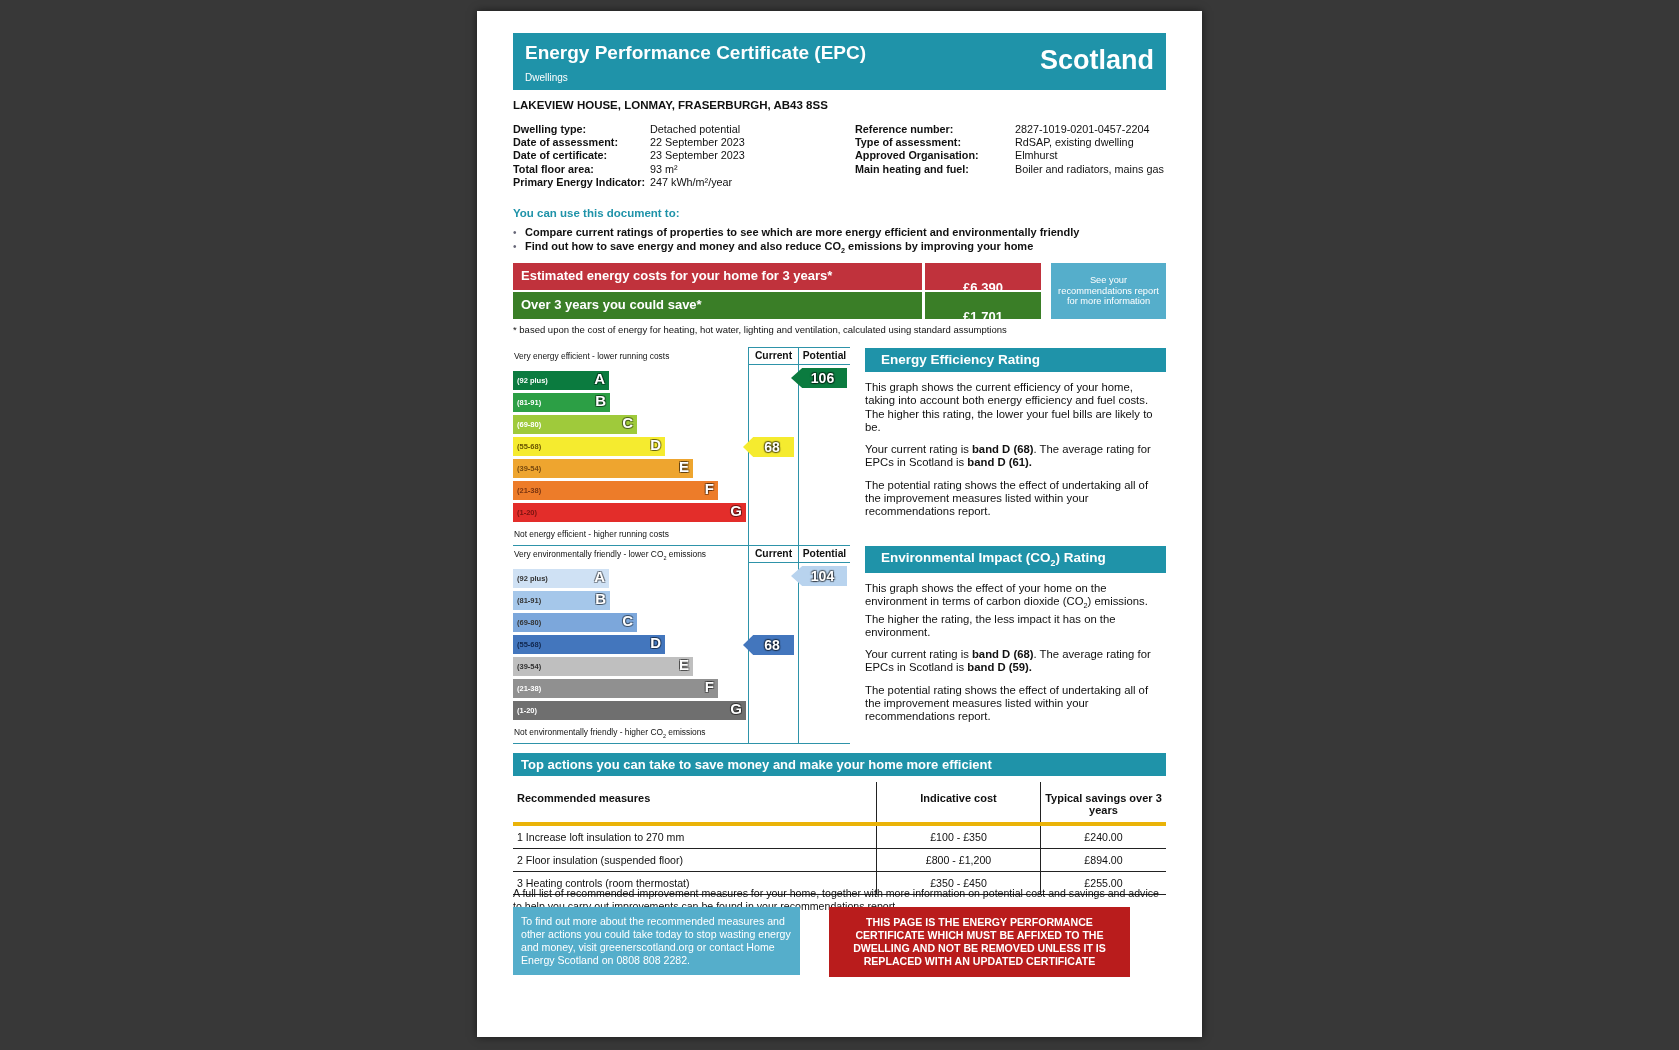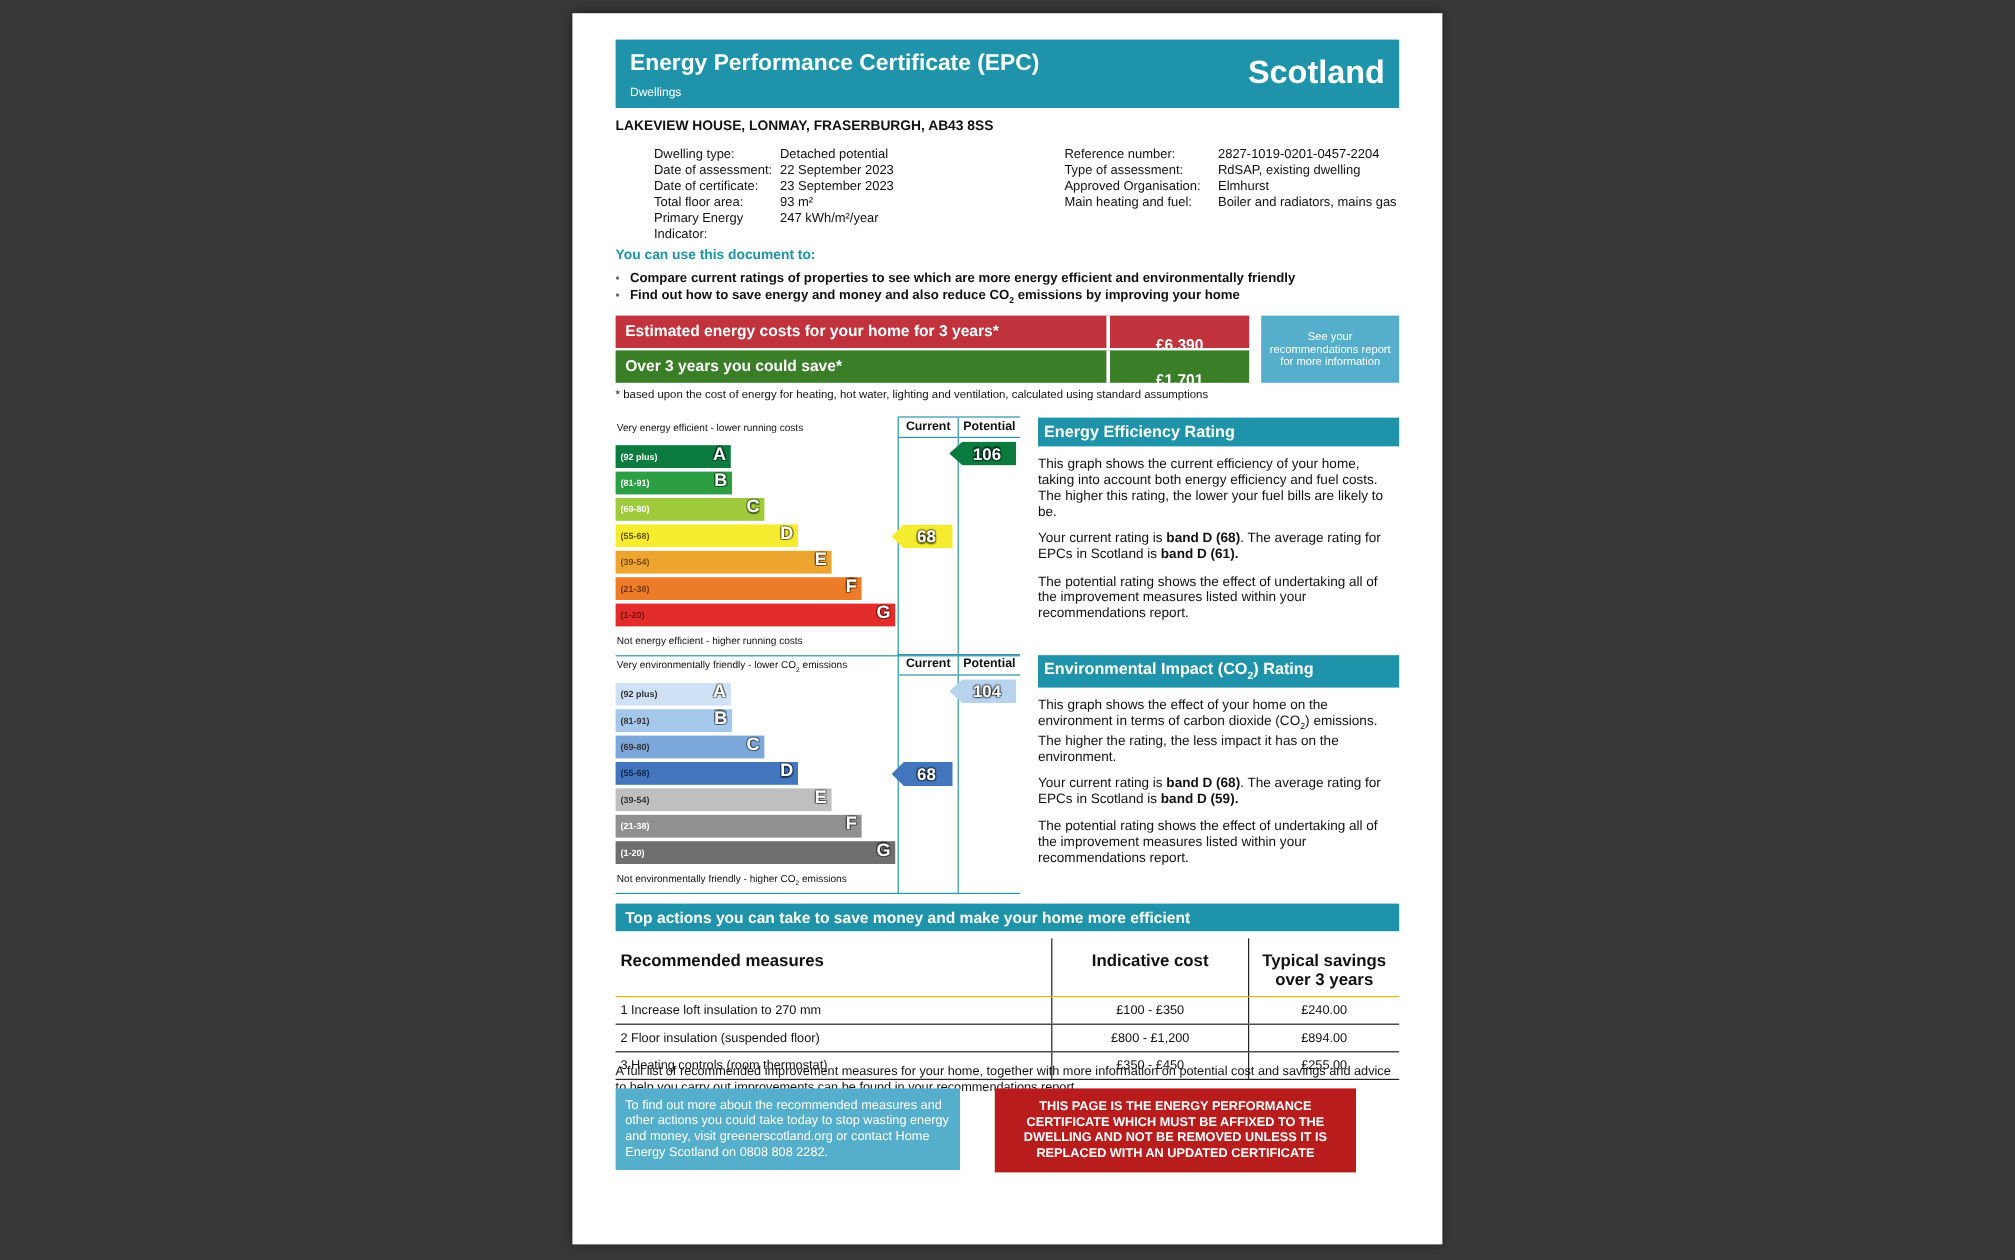--- a/index.html
+++ b/index.html
@@ -16,21 +16,21 @@
   .hdr-sub { position:absolute; left:12px; bottom:7px; font-size:10px; }
   .hdr-region { position:absolute; right:12px; top:12px; font-size:27px; font-weight:bold; }
 
   .address { left:36px; top:88px; font-size:11.5px; font-weight:bold; }
 
   
   .details { left:36px; top:112px; width:653px; font-size:10.8px; line-height:13.2px; }
   .dgrid { position:absolute; top:0; display:grid; }
   .dgrid.left  { left:0; grid-template-columns:137px 210px; }
   .dgrid.right { left:342px; grid-template-columns:160px 151px; }
-  .dlabel { font-weight:normal;margin-left:32px; }
+  .dlabel { font-weight:bold; }
 
   .usage-h { left:36px; top:196px; font-size:11.5px; font-weight:bold; }
   .bullets { left:36px; top:215px; width:653px; font-size:11px; font-weight:bold; line-height:13.5px; }
   .bullet { display:flex; }
   .bullet .dot { width:12px; color:#667; font-weight:normal; font-size:10px; }
   sub { font-size:.65em; }
 
   
   .costs { left:36px; top:252px; width:653px; height:56px; }
   .cost-row { position:absolute; left:0; width:528px; height:27px; display:flex; color:#fff; font-weight:bold; font-size:13px; }
@@ -60,31 +60,31 @@
   .rate-head { border-top:1px solid #2e93a9; border-bottom:1px solid #2e93a9;
                font-weight:bold; font-size:10.3px; text-align:center; padding:2px 0 3px; }
   .arrow { position:absolute; height:20px; display:flex; align-items:center; justify-content:center;
            color:#fff; font-weight:bold; font-size:14px; padding-left:7px;
            clip-path:polygon(0 50%,20% 0,100% 0,100% 100%,20% 100%);
            text-shadow:1px 1px 1px rgba(0,0,0,.45),-1px -1px 1px rgba(0,0,0,.45),1px -1px 1px rgba(0,0,0,.45),-1px 1px 1px rgba(0,0,0,.45); }
   .cur-arrow { left:-6px; right:4px; top:90px; }
   .pot-arrow { left:-8px; right:3px; top:21px; }
 
   .desc { position:absolute; left:352px; top:1px; width:301px; }
-  .sect-title { color:#fff; font-size:13.5px; font-weight:bold; padding:4px 5px 5px; }
+  .sect-title { color:#fff; font-size:13.5px; font-weight:bold; padding:4px 16px 5px; }
   .desc p { font-size:11.3px; line-height:13.3px; margin-top:9px; }
 
   
   .ta-bar { left:36px; top:742px; width:653px; height:23px; color:#fff; font-size:13px; font-weight:bold;
             padding:4px 0 0 8px; }
   .ta-table { left:36px; top:771px; width:653px; font-size:10.6px; }
   .ta-row { display:grid; grid-template-columns:363px 164px 126px; }
   .ta-row > div { padding:5px 4px; }
   .ta-row .c2, .ta-row .c3 { border-left:1px solid #222; text-align:center; }
-  .ta-head { font-weight:bold; font-size:14px; border-bottom:1px solid #eab308; }
+  .ta-head { font-weight:bold; font-size:11px; border-bottom:4px solid #eab308; }
   .ta-head > div { padding-top:10px; padding-bottom:6px; }
   .ta-head .c1 { text-align:left; }
   .ta-data { border-bottom:1px solid #222; }
   .ta-note { left:36px; top:876px; width:653px; font-size:10.6px; line-height:13px; }
 
   
   .fbox { top:896px; color:#fff; font-size:10.6px; line-height:13px; }
   .fbox.l { left:36px; width:287px; padding:8px 8px; }
   .fbox.r { left:352px; width:301px; font-weight:bold; text-align:center; padding:9px 12px; }
 </style>

